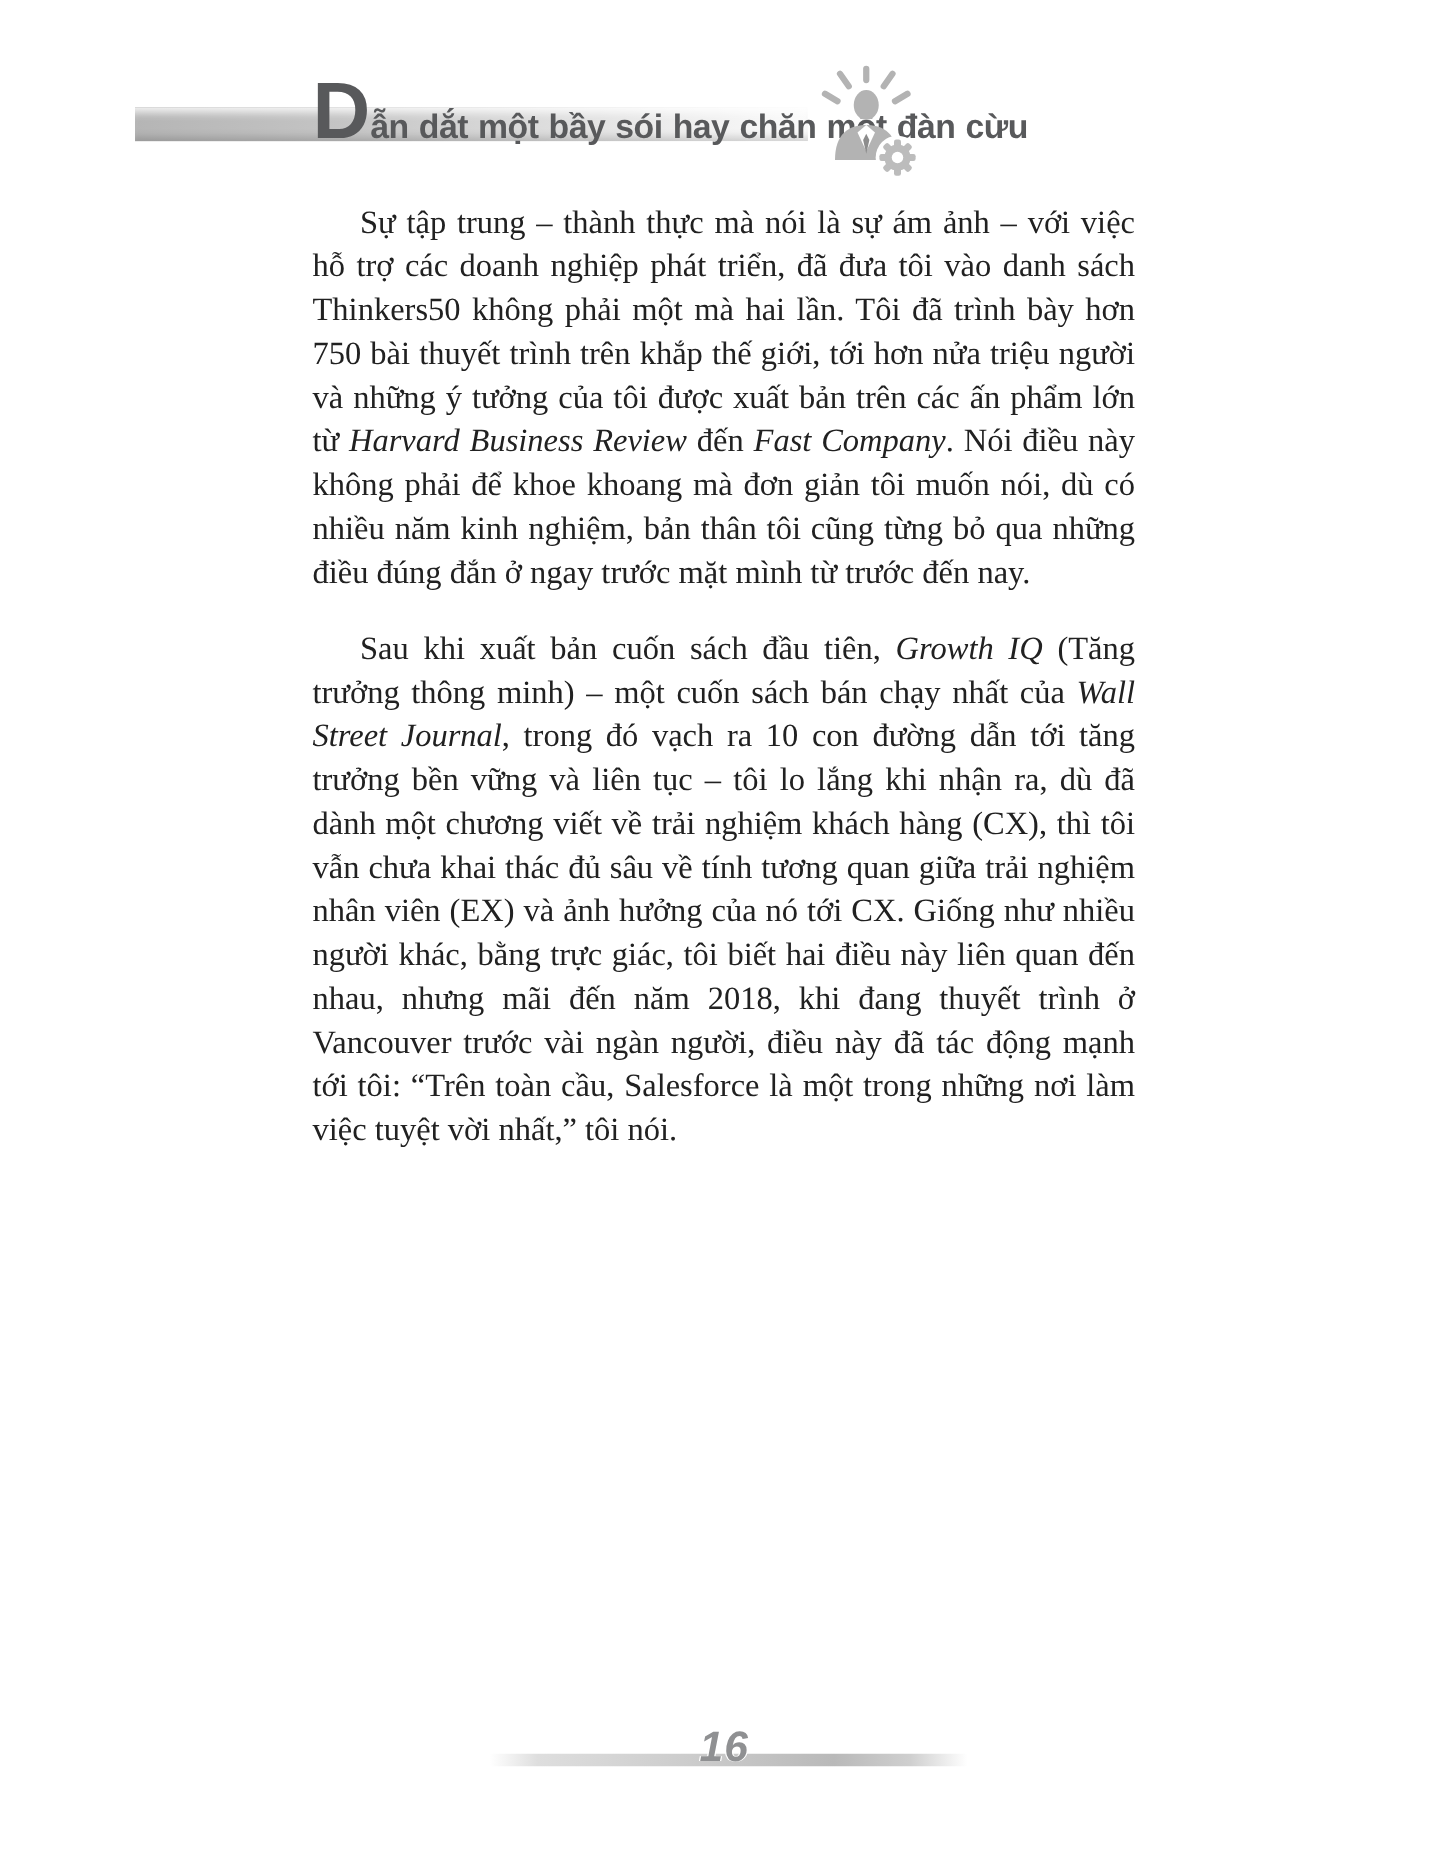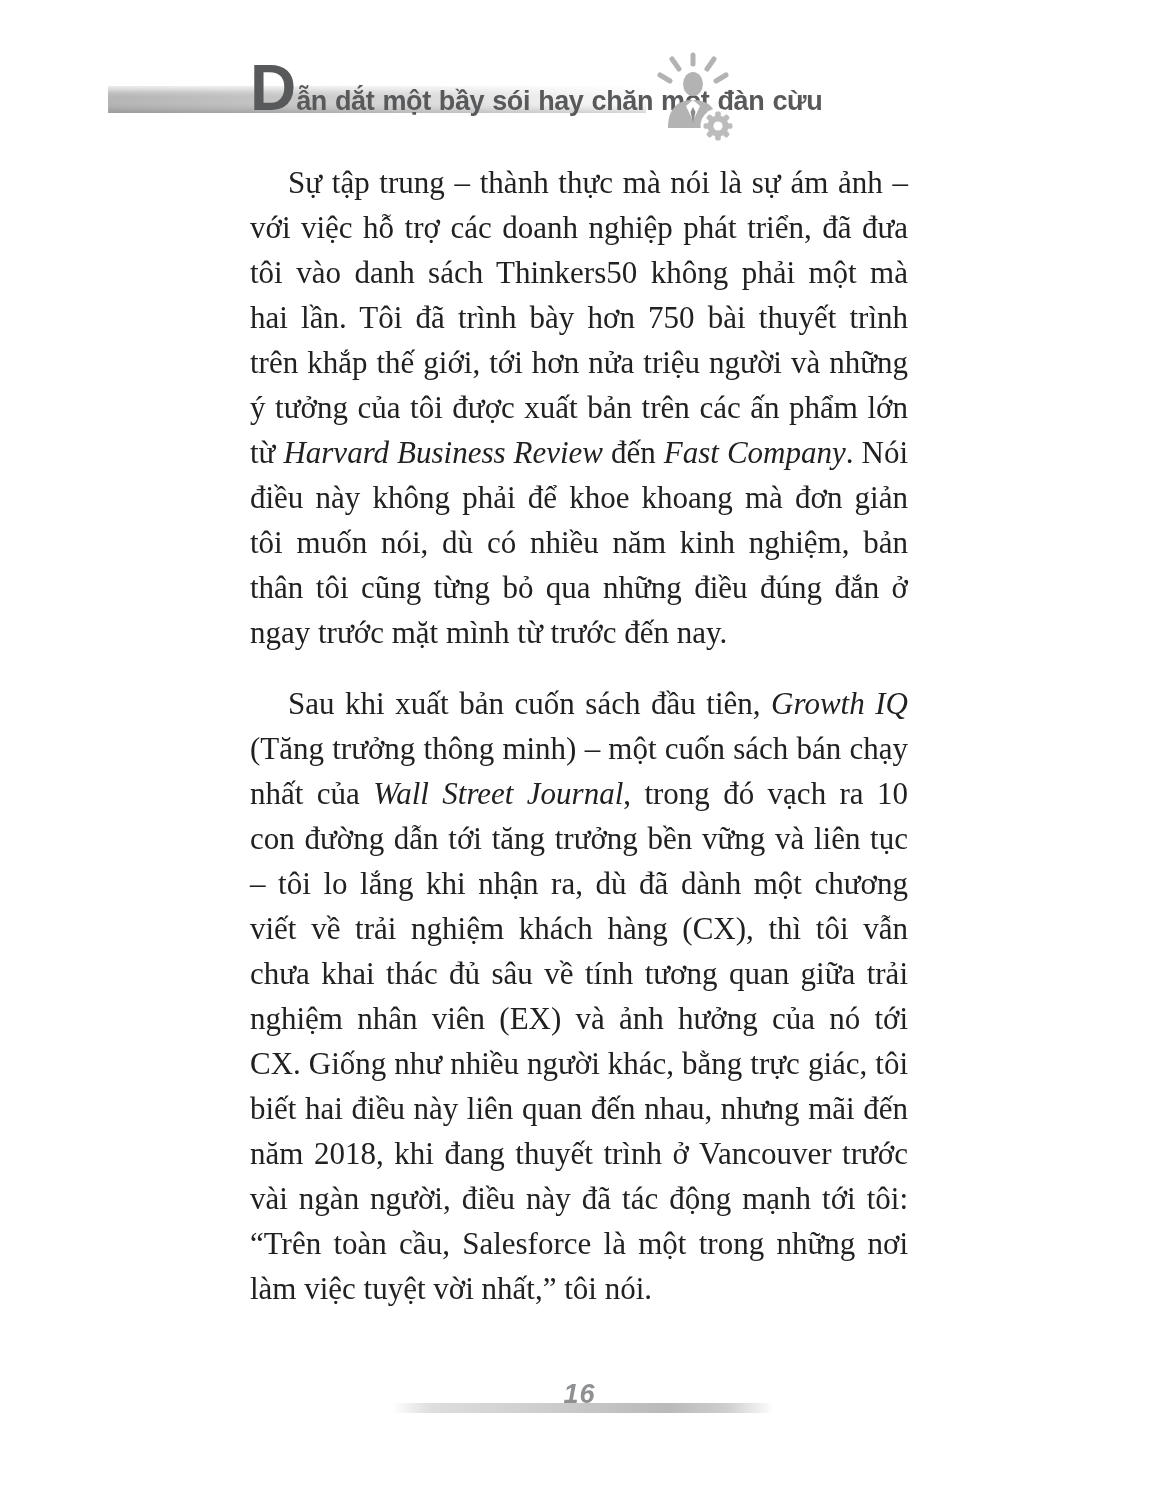--- a/index.html
+++ b/index.html
@@ -60,22 +60,22 @@
   
   .page-body {
     position: absolute;
     left: 250px;
     top: 160px;
     width: 658px;
     color: #212121;
   }
   .page-body p {
     margin: 0 0 26px 0;
-    font-size: 31px;
-    line-height: 45px;
+    font-size: 26px;
+    line-height: 35px;
     text-align: justify;
     text-indent: 38px;
   }
   .page-body p i {
     font-style: italic;
   }
 
   
   .footer-bar {
     position: absolute;
@@ -93,21 +93,21 @@
   }
   .page-number {
     position: absolute;
     left: 0;
     top: 1379px;
     width: 1159px;
     text-align: center;
     font-family: "Liberation Sans", "DejaVu Sans", sans-serif;
     font-style: italic;
     font-weight: bold;
-    font-size: 27px;
+    font-size: 34px;
     color: #8f9092;
     letter-spacing: 1px;
     text-shadow: -1px 0 0 #ffffff, 1px 0 0 #ffffff;
   }
 </style>
 </head>
 <body>
 
 <div class="page">
 

